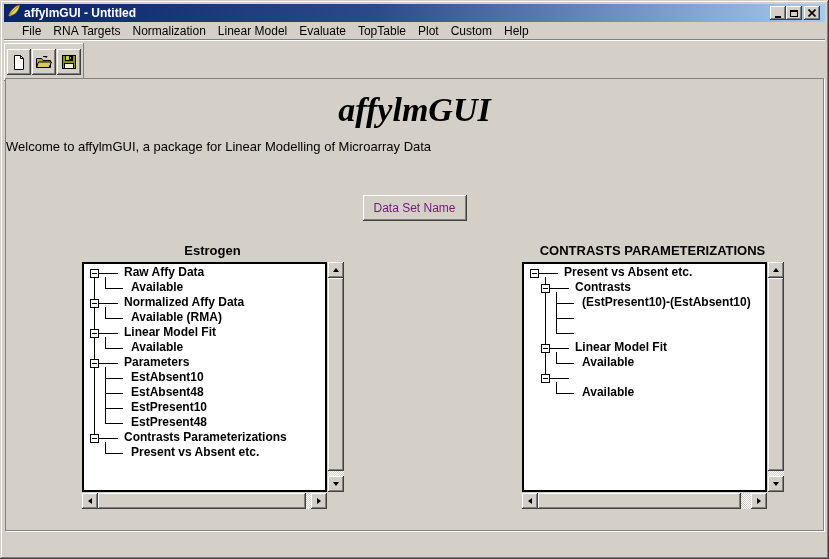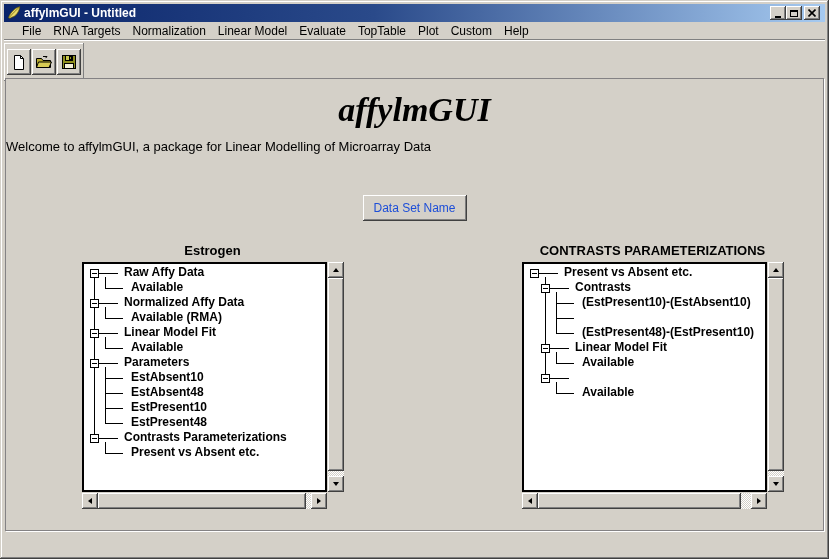--- a/index.html
+++ b/index.html
@@ -5,21 +5,21 @@
   html,body{margin:0;padding:0;background:#fff;}
   .stage{position:relative;width:829px;height:559px;font-family:"Liberation Sans",sans-serif;
     -webkit-font-smoothing:none;}
   
   .window{position:absolute;inset:0;background:#d4d0c8;
     box-shadow: inset -1px -1px 0 #404040, inset 1px 1px 0 #d4d0c8,
                 inset -2px -2px 0 #808080, inset 2px 2px 0 #ffffff;}
   
   .titlebar{position:absolute;left:4px;top:4px;right:4px;height:18px;
     background:linear-gradient(90deg,#0a246a 0%,#2a4a8a 45%,#a6caf0 100%);
-    display:flex;align-items:center;}
+    display:flex;}
   .win-icon{width:14px;height:14px;margin:0 3px 0 3px;flex:0 0 auto;}
   .win-title{color:#fff;font-weight:bold;font-size:12px;line-height:18px;white-space:nowrap;
     letter-spacing:0;}
   .winbtns{margin-left:auto;display:flex;align-items:center;margin-right:5px;gap:0;}
   .wbtn{width:16px;height:14px;background:#d4d0c8;display:flex;align-items:center;justify-content:center;
     box-shadow: inset -1px -1px 0 #404040, inset 1px 1px 0 #ffffff, inset -2px -2px 0 #808080;
     position:relative;}
   .wbtn.close{margin-left:2px;}
   .glyph-min{width:6px;height:2px;background:#000;margin-top:7px;}
   .glyph-max{width:8px;height:7px;border:1px solid #000;border-top-width:2px;box-sizing:border-box;}
@@ -35,21 +35,21 @@
     padding:3px;display:inline-flex;gap:1px;align-items:center;}
   .tbtn{width:24px;height:26px;background:#d4d0c8;display:flex;align-items:center;justify-content:center;
     box-shadow: inset -1px -1px 0 #404040, inset 1px 1px 0 #ffffff, inset -2px -2px 0 #808080;}
   
   .content{position:absolute;left:5px;right:5px;top:78px;bottom:28px;background:#d4d0c8;
     border:1px solid #848284;box-shadow:1px 1px 0 #ffffff;}
   .app-title{position:absolute;top:12px;left:0;right:0;text-align:center;
     font-family:"Liberation Serif",serif;font-style:italic;font-weight:bold;font-size:34px;color:#000;}
   .app-subtitle{position:absolute;top:60px;left:0;right:0;font-size:13px;color:#000;}
   .dataset-btn{position:absolute;top:116px;left:50%;transform:translateX(-50%);
-    height:26px;padding:0 11px;background:#d4d0c8;font-size:12px;color:#1d4ed8;
+    height:26px;padding:0 11px;background:#d4d0c8;font-size:12px;color:#701a75;
     display:flex;align-items:center;justify-content:center;white-space:nowrap;
     box-shadow: inset -1px -1px 0 #404040, inset 1px 1px 0 #ffffff, inset -2px -2px 0 #808080;}
   .panel{position:absolute;top:164px;width:261px;}
   .panel.left{left:76px;}
   .panel.right{left:516px;}
   .panel-label{height:17px;text-align:center;font-weight:bold;font-size:13px;color:#000;
     white-space:nowrap;margin-bottom:2px;}
   .tree-area{position:relative;height:246px;}
   .treebox{position:absolute;left:0;top:0;width:245px;height:230px;background:#fff;
     border:2px solid #000;box-sizing:border-box;overflow:hidden;font-weight:bold;}
@@ -236,21 +236,20 @@
                 <div class="tl" style="left:32px;top:129px;width:18px;height:1px"></div>
                 <div class="tl" style="left:32px;top:118px;width:1px;height:12px"></div>
                 <div class="tl" style="left:21px;top:13px;width:1px;height:102px"></div>
                 <div class="tbox" style="left:17px;top:20px"></div>
                 <div class="tbox" style="left:17px;top:80px"></div>
                 <div class="tbox" style="left:17px;top:110px"></div>
                 <div class="tbox" style="left:6px;top:5px"></div>
                 <div class="tnode" style="left:40px;top:1px">Present vs Absent etc.</div>
                 <div class="tnode" style="left:51px;top:16px">Contrasts</div>
                 <div class="tnode" style="left:58px;top:31px">(EstPresent10)-(EstAbsent10)</div>
-                <div class="tnode" style="left:58px;top:61px">(EstPresent48)-(EstPresent10)</div>
                 <div class="tnode" style="left:51px;top:76px">Linear Model Fit</div>
                 <div class="tnode" style="left:58px;top:91px">Available</div>
                 <div class="tnode" style="left:58px;top:121px">Available</div>
               </div>
           </div>
           <div class="vscroll">
             <div class="sb-btn">
                 <div class="tri-up"></div>
               </div>
             <div class="sb-thumb"></div>

